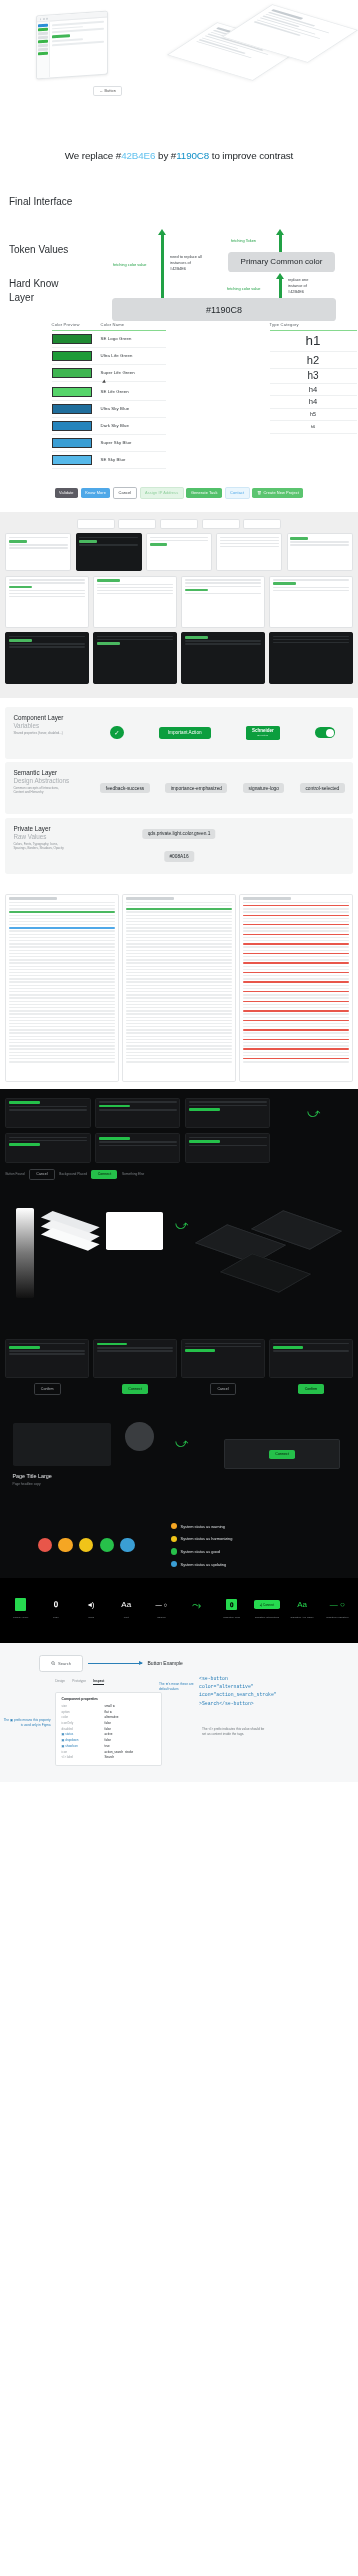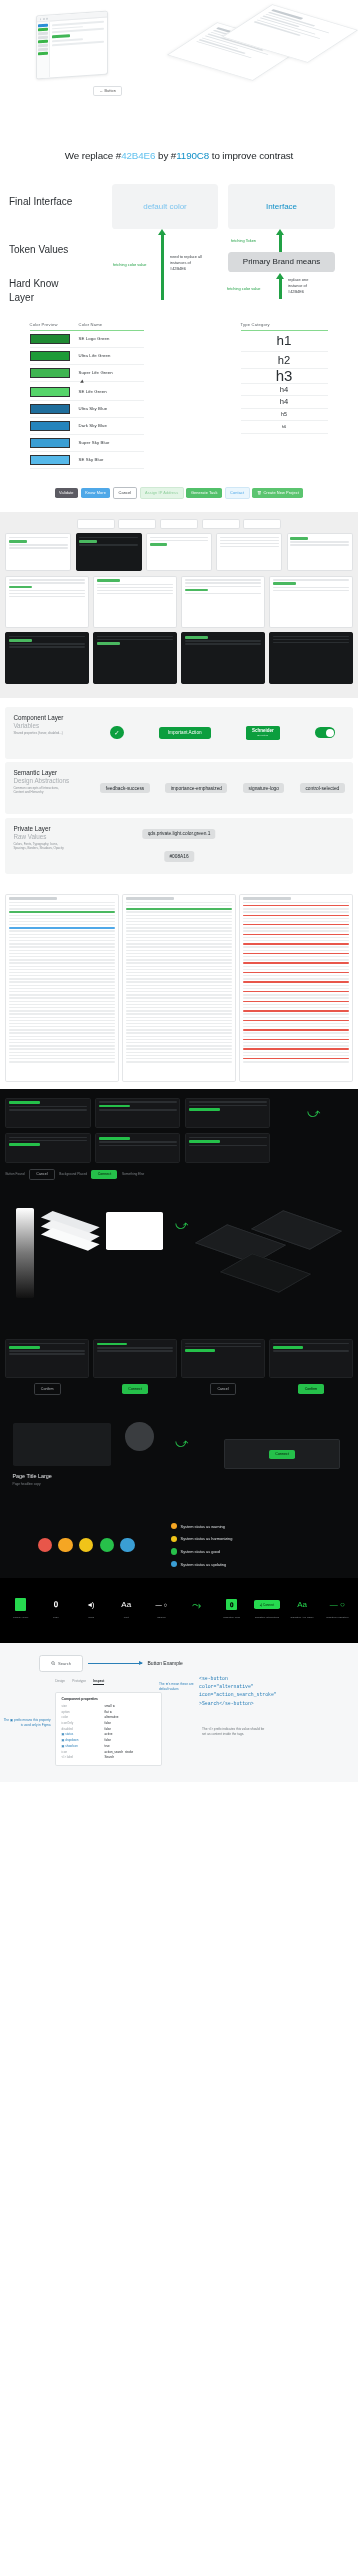--- a/index.html
+++ b/index.html
@@ -72,21 +72,21 @@
   .arrow-head {
     position:absolute; width:0;height:0;
     border-left:4.5px solid transparent; border-right:4.5px solid transparent;
     border-bottom:6.3px solid #21a145;
   }
   .note { position:absolute; font-size:3.9px; color:#21a145; line-height:1.5; white-space:nowrap;}
   .note.dark { color:#3c4146; }
   .note.wrap { white-space:normal; width:32px; }
 
   
-  .tables { display:flex; gap:8px; padding:18px 0 7.2px; }
+  .tables { display:flex; gap:15px; padding:18px 0 7.2px;margin-left:22px; }
   .tbl { }
   .tbl.colors { margin-left:29.5px; width:114px; }
   .tbl.types  { margin-left:89px; width:87px; }
   .thead { display:flex; font-size:4.1px; color:#5a6065; padding-bottom:2.7px; border-bottom:1.1px solid #86d98f; letter-spacing:0.2px;}
   .th-preview { width:49px; }
   .trow { display:flex; align-items:center; height:17px; border-bottom:0.9px solid #eef0f1;}
   .swatch { width:40px; height:9.8px; border:0.9px solid #2f3133; }
   .cname { font-size:4.3px; color:#2b3034; margin-left:9px; letter-spacing:0.1px;}
   .trow-type { display:flex; align-items:center; justify-content:center; border-bottom:0.9px solid #eef0f1; }
   .cursor {
@@ -260,41 +260,40 @@
     <span>We replace #</span><span class="c-old">42B4E6</span><span> by #</span><span class="c-new">1190C8</span><span> to improve contrast</span>
   </div>
 
   <div class="layers">
 
     <div class="layer-label" style="top:16px;">Final Interface</div>
     <div class="layer-label" style="top:64px;">Token Values</div>
     <div class="layer-label" style="top:98px; white-space:pre-line;">Hard Know
 Layer</div>
 
-    <div class="box light" style="left:112px; top:4.5px; width:106px; height:45px; color:#7cc4ef;">default color</div>
 
     <div class="arrow-up" style="left:161px; top:56px; height:65px;"></div>
     <div class="arrow-head" style="left:158px; top:50px;"></div>
 
     <div class="note" style="left:113px; top:83px;">fetching color value</div>
     <div class="note dark wrap" style="left:170px; top:75px;">need to replace all instances of #42B4E6</div>
 
-    <div class="box light" style="left:228px; top:4.5px; width:107px; height:45px; color:#1190c8;">Interface</div>
 
     <div class="arrow-up" style="left:279px; top:56px; height:17px;"></div>
     <div class="arrow-head" style="left:276px; top:50px;"></div>
     <div class="note" style="left:231px; top:59px;">fetching Token</div>
 
-    <div class="box grey" style="left:228px; top:73px; width:107px; height:19.7px;">Primary Brand means</div>
+    <div class="box grey" style="left:228px; top:73px; width:107px; height:19.7px;">Primary Common color</div>
 
     <div class="arrow-up" style="left:279px; top:100px; height:19.7px;"></div>
     <div class="arrow-head" style="left:276px; top:94px;"></div>
     <div class="note" style="left:227px; top:107px;">fetching color value</div>
     <div class="note dark wrap" style="left:288px; top:98px;">replace one instance of #42B4E6</div>
 
+    <div class="box grey" style="left:112px; top:119px; width:224px; height:23px; font-size:9px;">#1190C8</div>
   </div>
 
   <div class="tables">
 
     <div class="tbl colors">
       <div class="thead">
         <span class="th-preview">Color Preview</span>
         <span>Color Name</span>
       </div>
       <div id="color-rows">
@@ -339,21 +338,21 @@
         <span>Type Category</span>
       </div>
       <div id="type-rows">
           <div class="trow-type" style="height: 21px;">
             <span style="font-size: 13.4px; color: rgb(43, 48, 52);">h1</span>
           </div>
           <div class="trow-type" style="height: 17.3px;">
             <span style="font-size: 11.2px; color: rgb(43, 48, 52);">h2</span>
           </div>
           <div class="trow-type" style="height: 14.6px;">
-            <span style="font-size: 15px; color: rgb(43, 48, 52);">h3</span>
+            <span style="font-size: 10px; color: rgb(43, 48, 52);">h3</span>
           </div>
           <div class="trow-type" style="height: 12.5px;">
             <span style="font-size: 7.6px; color: rgb(43, 48, 52);">h4</span>
           </div>
           <div class="trow-type" style="height: 12.5px;">
             <span style="font-size: 7.6px; color: rgb(43, 48, 52);">h4</span>
           </div>
           <div class="trow-type" style="height: 12.5px;">
             <span style="font-size: 5.4px; color: rgb(43, 48, 52);">h5</span>
           </div>

